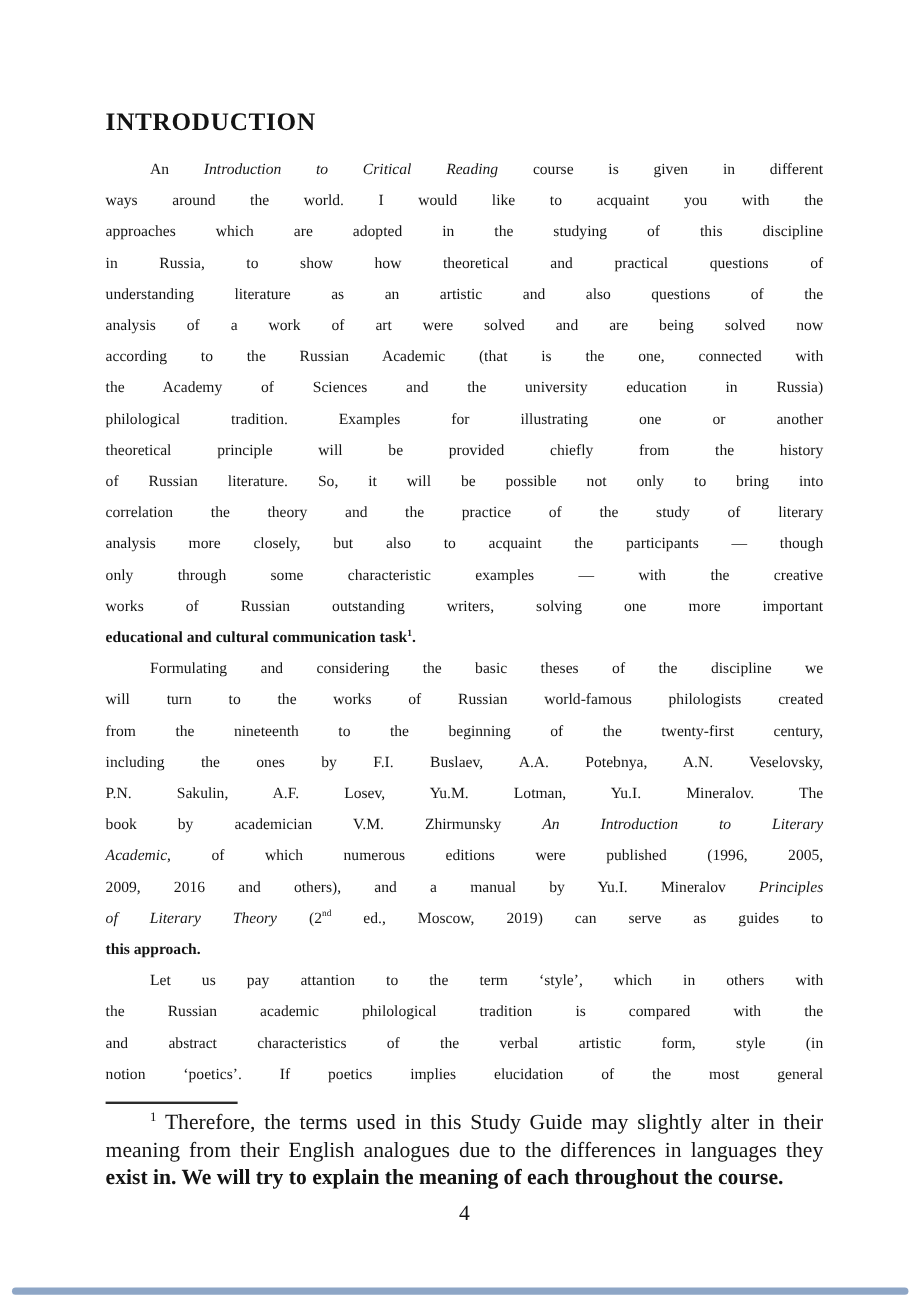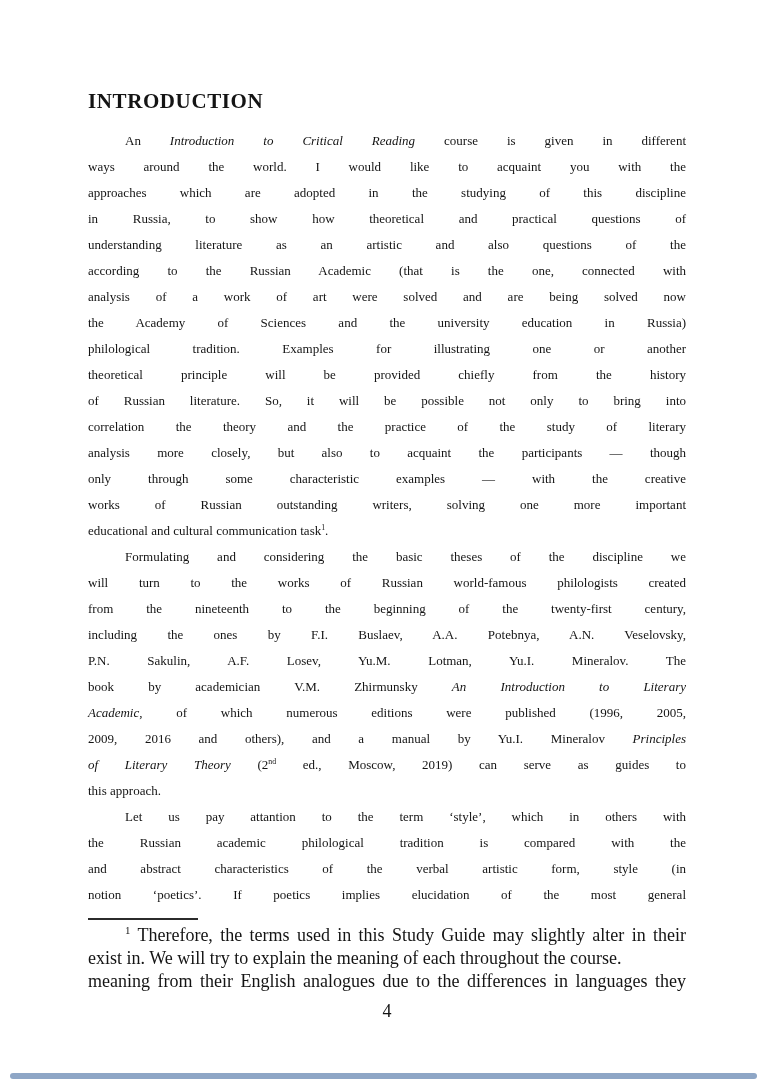--- a/index.html
+++ b/index.html
@@ -29,21 +29,21 @@
     font-size: 13px;
     line-height: 26px;
   }
   .ln {
     text-align: justify;
     text-align-last: justify;
     height: 26px;
     overflow: visible;
   }
   .ln.ind { padding-left: 37px; }
-  .ln.last { text-align-last: left; }
+  .ln.last { text-align-last: left; font-weight: bold; }
   .ln i { font-style: italic; }
   .ln sup, .fn sup {
     font-size: 0.60em;
     vertical-align: super;
     line-height: 0;
   }
 
   .footnote-rule {
     position: absolute;
     left: 88px; top: 918px;
@@ -79,22 +79,22 @@
 
   <div class="title">INTRODUCTION</div>
 
   <div class="body-text">
       <div>
         <div class="ln ind"><span>An </span><i>Introduction to Critical Reading</i><span> course is given in different</span></div>
         <div class="ln"><span>ways around the world. I would like to acquaint you with the</span></div>
         <div class="ln"><span>approaches which are adopted in the studying of this discipline</span></div>
         <div class="ln"><span>in Russia, to show how theoretical and practical questions of</span></div>
         <div class="ln"><span>understanding literature as an artistic and also questions of the</span></div>
+        <div class="ln"><span>analysis of a work of art were solved and are being solved now</span></div>
         <div class="ln"><span>according to the Russian Academic (that is the one, connected with</span></div>
-        <div class="ln"><span>analysis of a work of art were solved and are being solved now</span></div>
         <div class="ln"><span>the Academy of Sciences and the university education in Russia)</span></div>
         <div class="ln"><span>philological tradition. Examples for illustrating one or another</span></div>
         <div class="ln"><span>theoretical principle will be provided chiefly from the history</span></div>
         <div class="ln"><span>of Russian literature. So, it will be possible not only to bring into</span></div>
         <div class="ln"><span>correlation the theory and the practice of the study of literary</span></div>
         <div class="ln"><span>analysis more closely, but also to acquaint the participants — though</span></div>
         <div class="ln"><span>only through some characteristic examples — with the creative</span></div>
         <div class="ln"><span>works of Russian outstanding writers, solving one more important</span></div>
         <div class="ln last"><span>educational and cultural communication task</span><sup>1</sup><span>.</span></div>
       </div>
@@ -115,21 +115,21 @@
         <div class="ln"><span>the Russian academic philological tradition is compared with the</span></div>
         <div class="ln"><span>and abstract characteristics of the verbal artistic form, style (in</span></div>
         <div class="ln"><span>notion ‘poetics’. If poetics implies elucidation of the most general</span></div>
       </div>
     </div>
 
   <div class="footnote-rule"></div>
 
   <div class="fn">
       <div class="ln ind"><sup>1</sup><span> Therefore, the terms used in this Study Guide may slightly alter in their</span></div>
+      <div class="ln"><span>meaning from their English analogues due to the differences in languages they</span></div>
       <div class="ln last"><span>exist in. We will try to explain the meaning of each throughout the course.</span></div>
-      <div class="ln"><span>meaning from their English analogues due to the differences in languages they</span></div>
     </div>
 
   <div class="page-number">4</div>
 
   <div class="bottom-bar" style="background: rgb(142, 166, 198);"></div>
 
 </div>
 
 </body></html>

